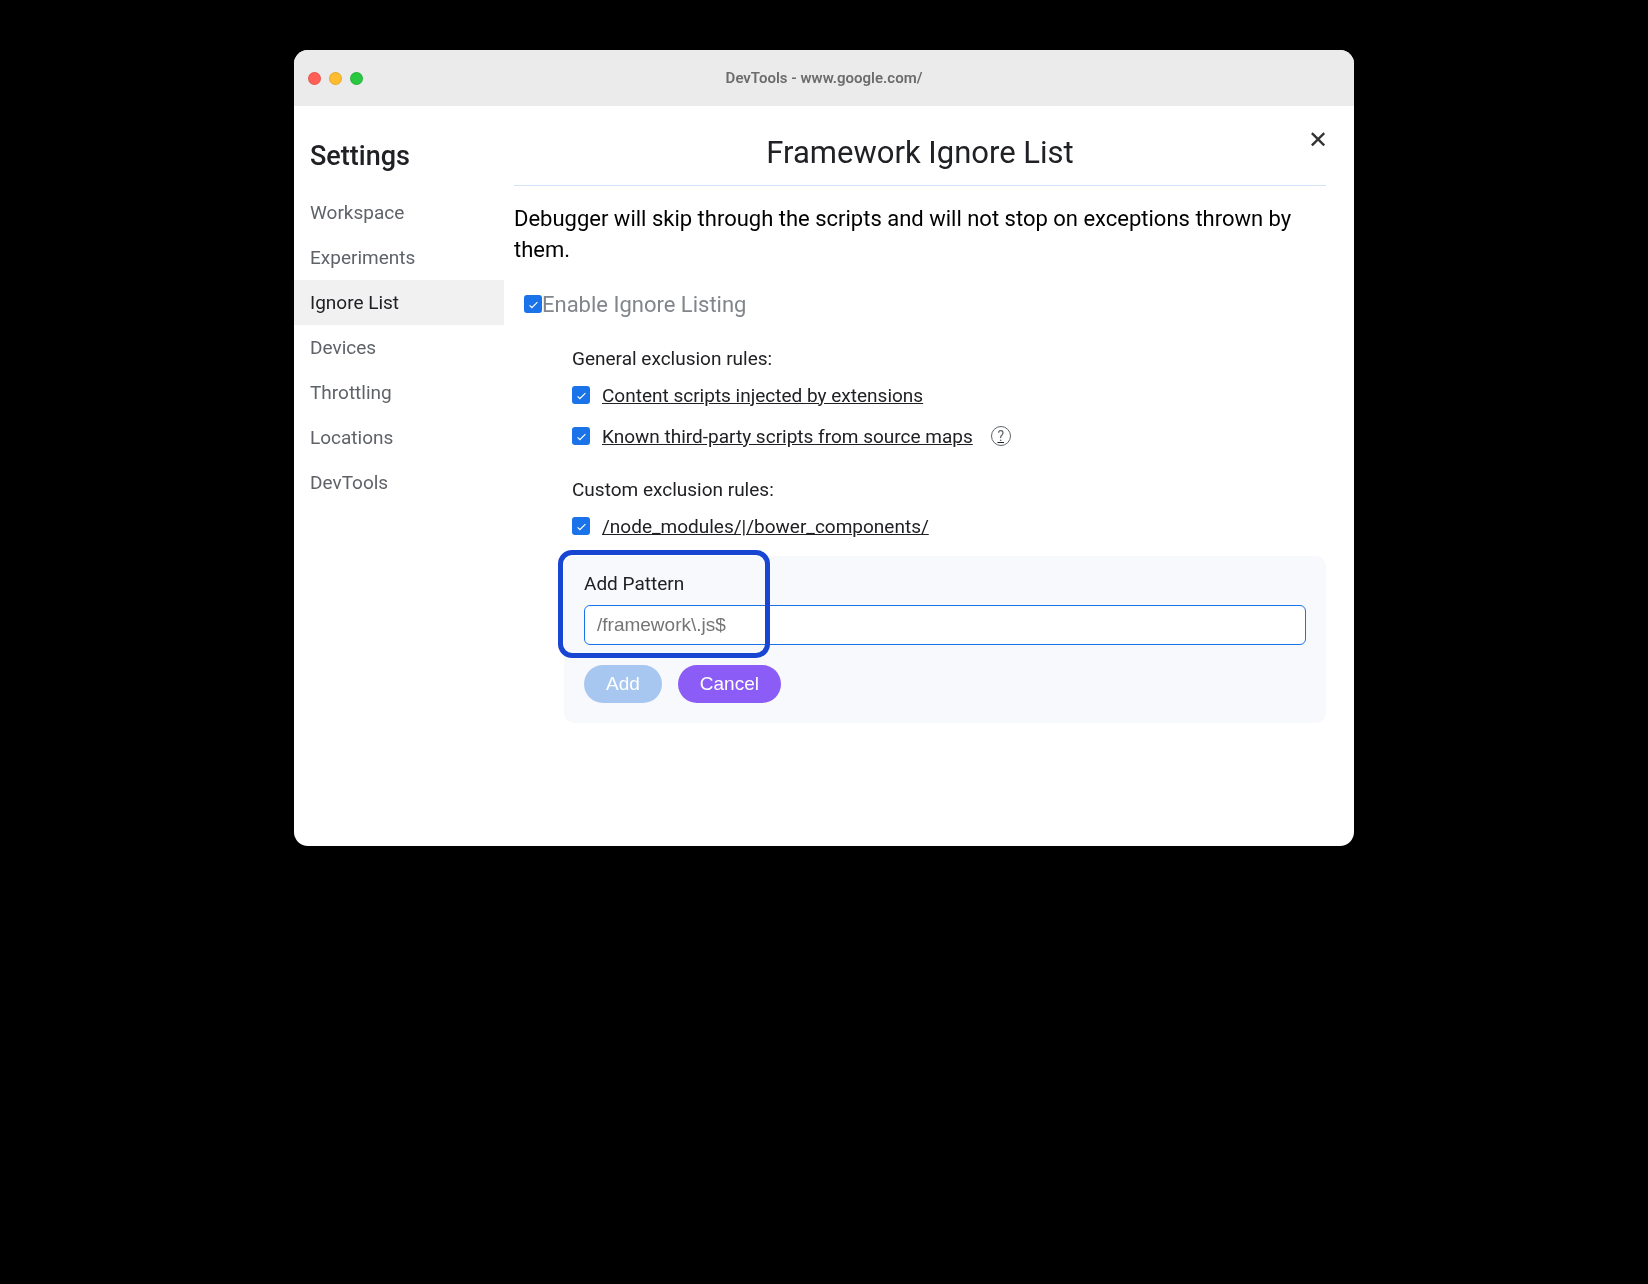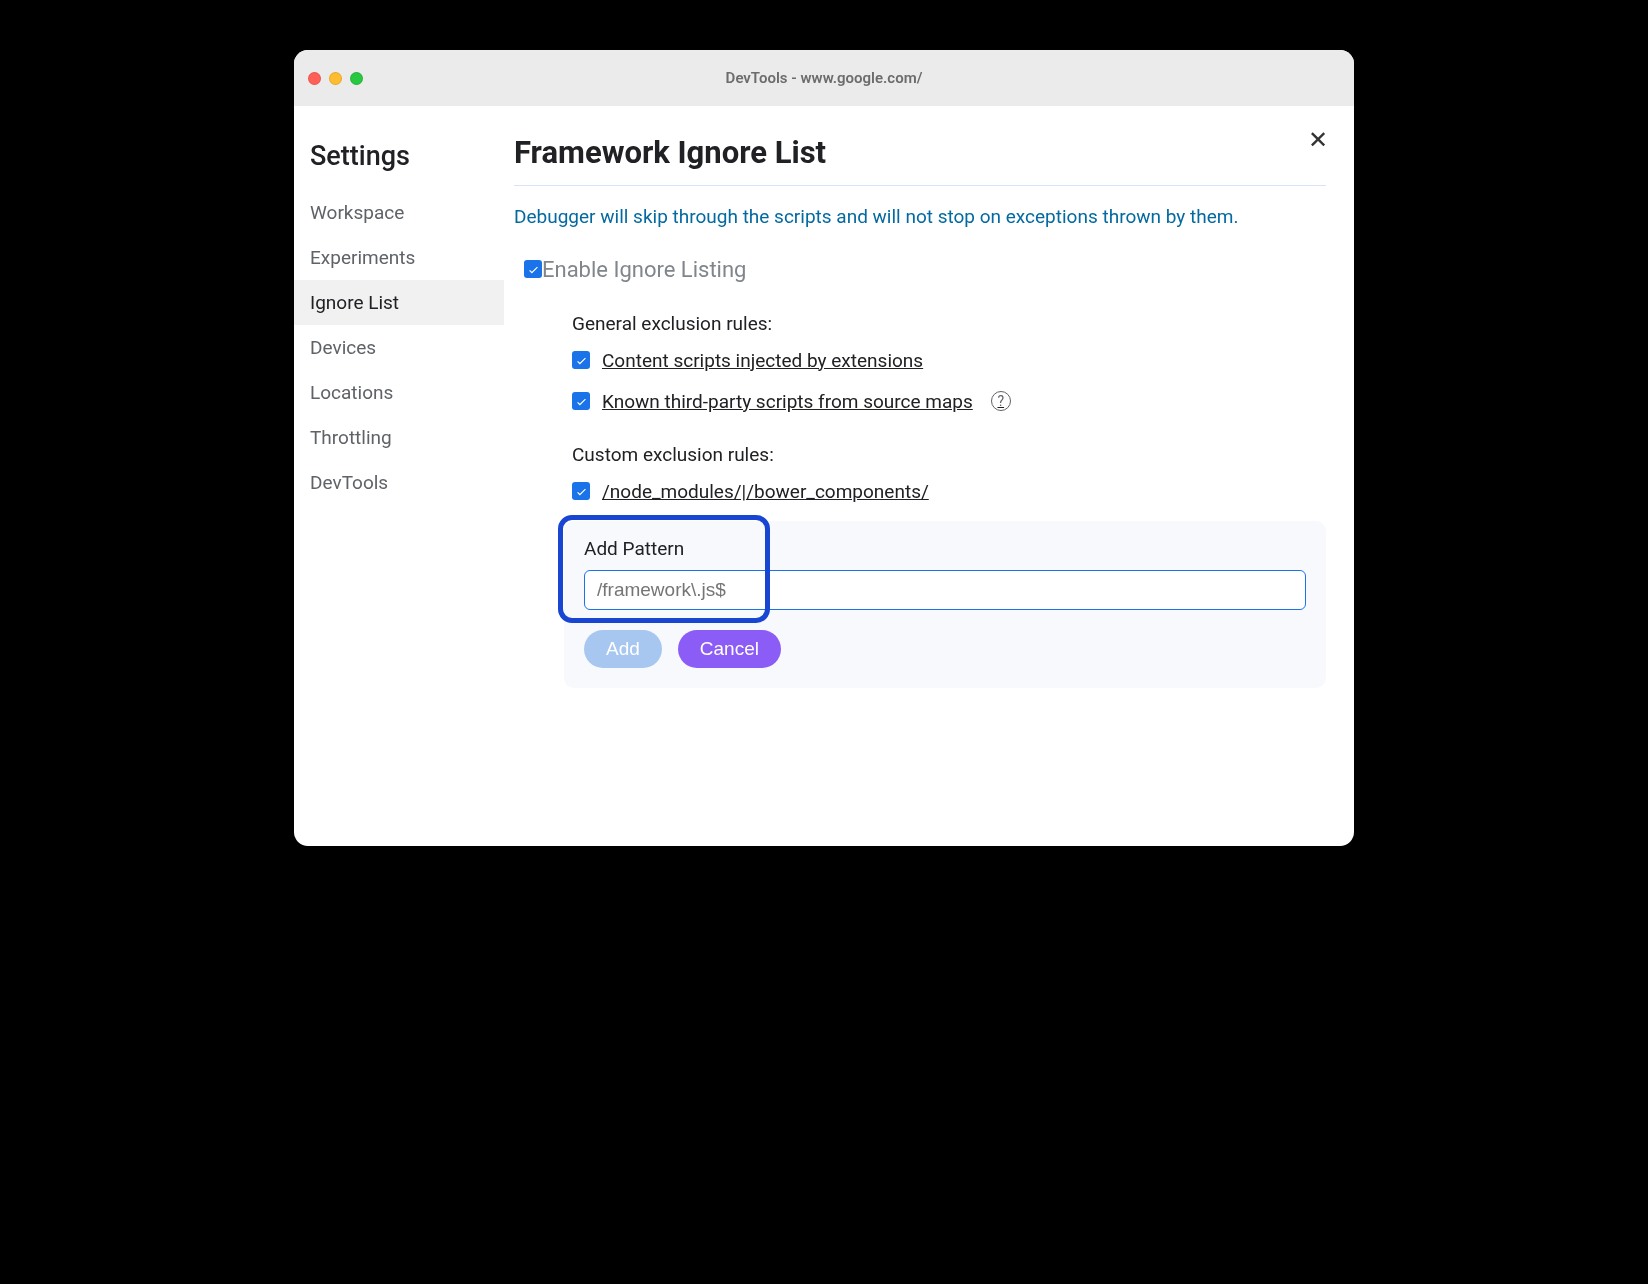--- a/index.html
+++ b/index.html
@@ -78,29 +78,30 @@
   .nav-item.selected {
     background: #f1f1f1;
     color: #202124;
   }
   .main {
     flex: 1;
     padding: 28px 28px 30px 10px;
   }
   .page-title {
     font-size: 31px;
-    font-weight: 700;
+    font-weight: 400;
     color: #202124;
     padding-bottom: 14px;
     border-bottom: 1px solid #d3e3fa;
     margin-bottom: 18px;
+    text-align: center;
   }
   .description {
-    font-size: 19px;
-    color: #0369a1;
+    font-size: 22px;
+    color: #000000;
     line-height: 1.4;
     margin-bottom: 26px;
     margin-top: 11px;
   }
   .check-row {
     display: flex;
     align-items: center;
     margin: 10px 0;
   }
   .check-row.top { margin-left: 10px; margin-bottom: 30px;}
@@ -214,22 +215,22 @@
 
   <div class="content">
     <div class="close-x">✕</div>
 
     <div class="sidebar">
       <div class="sidebar-title">Settings</div>
       <div class="nav-item">Workspace</div>
       <div class="nav-item">Experiments</div>
       <div class="nav-item selected">Ignore List</div>
       <div class="nav-item">Devices</div>
+      <div class="nav-item">Throttling</div>
       <div class="nav-item">Locations</div>
-      <div class="nav-item">Throttling</div>
       <div class="nav-item">DevTools</div>
     </div>
 
     <div class="main">
       <div class="page-title">Framework Ignore List</div>
       <div class="description">Debugger will skip through the scripts and will not stop on exceptions thrown by them.</div>
 
       <div class="check-row top">
         <div class="checkbox">
           <svg viewBox="0 0 24 24">

